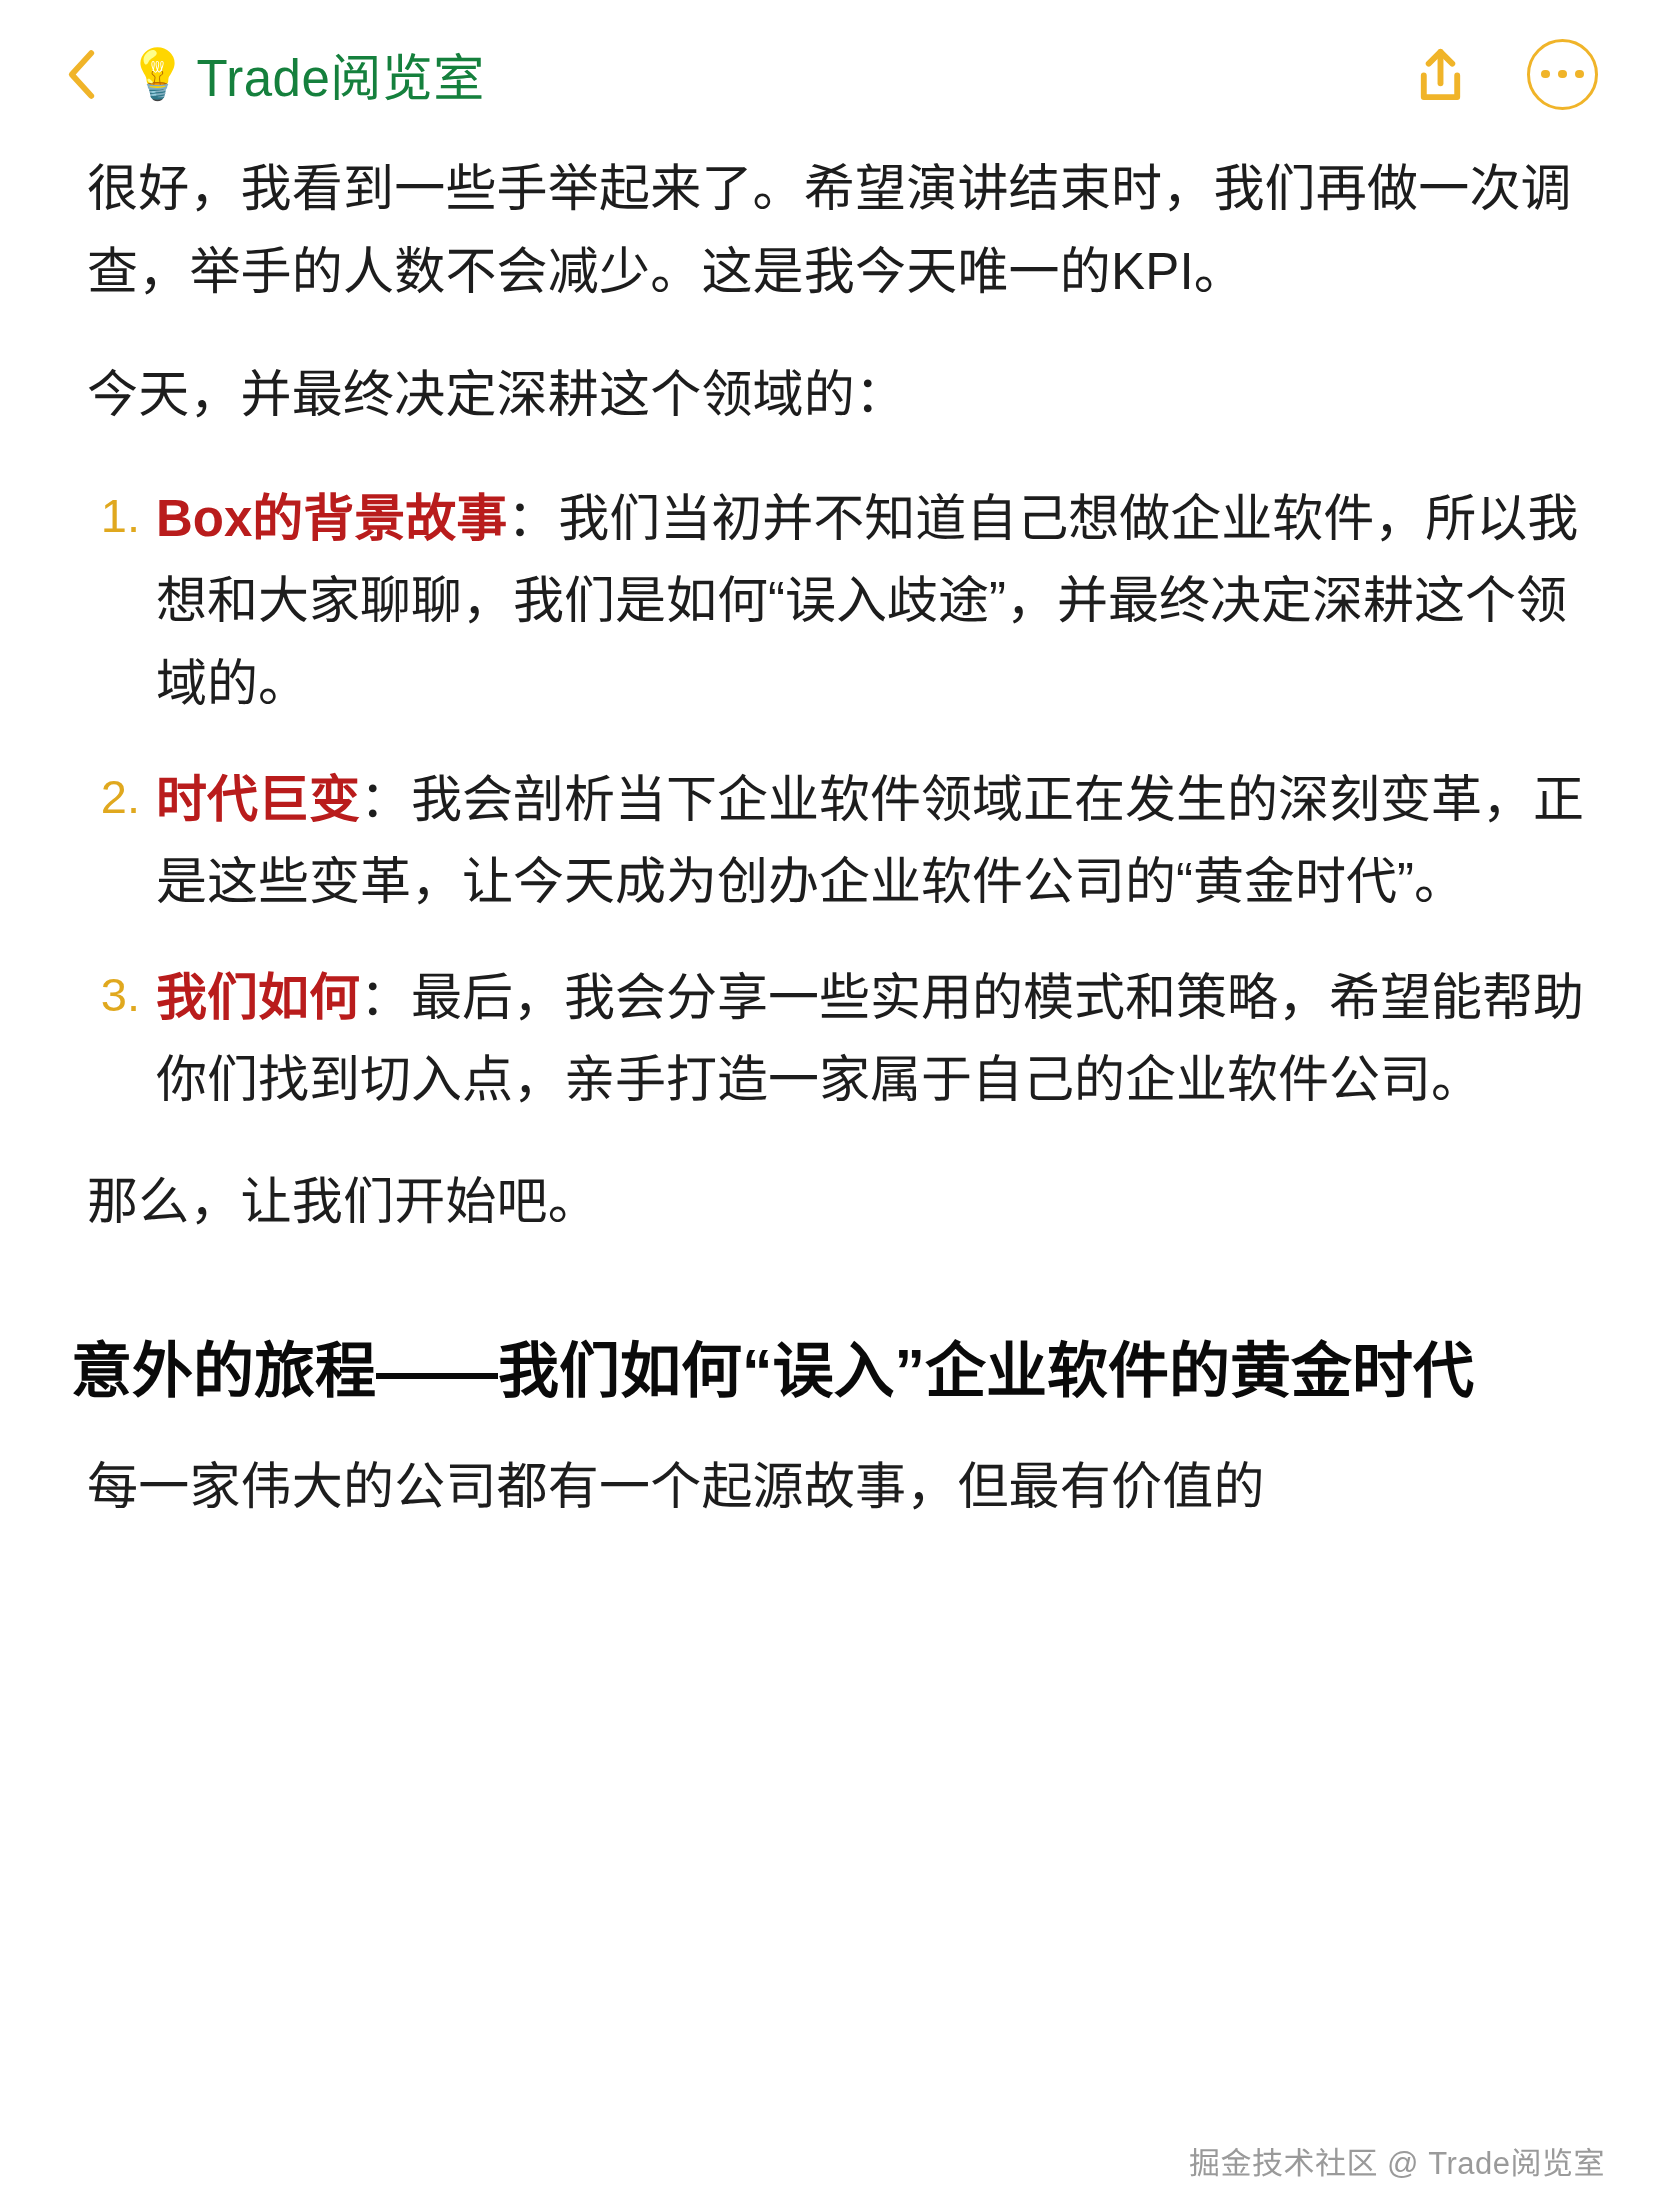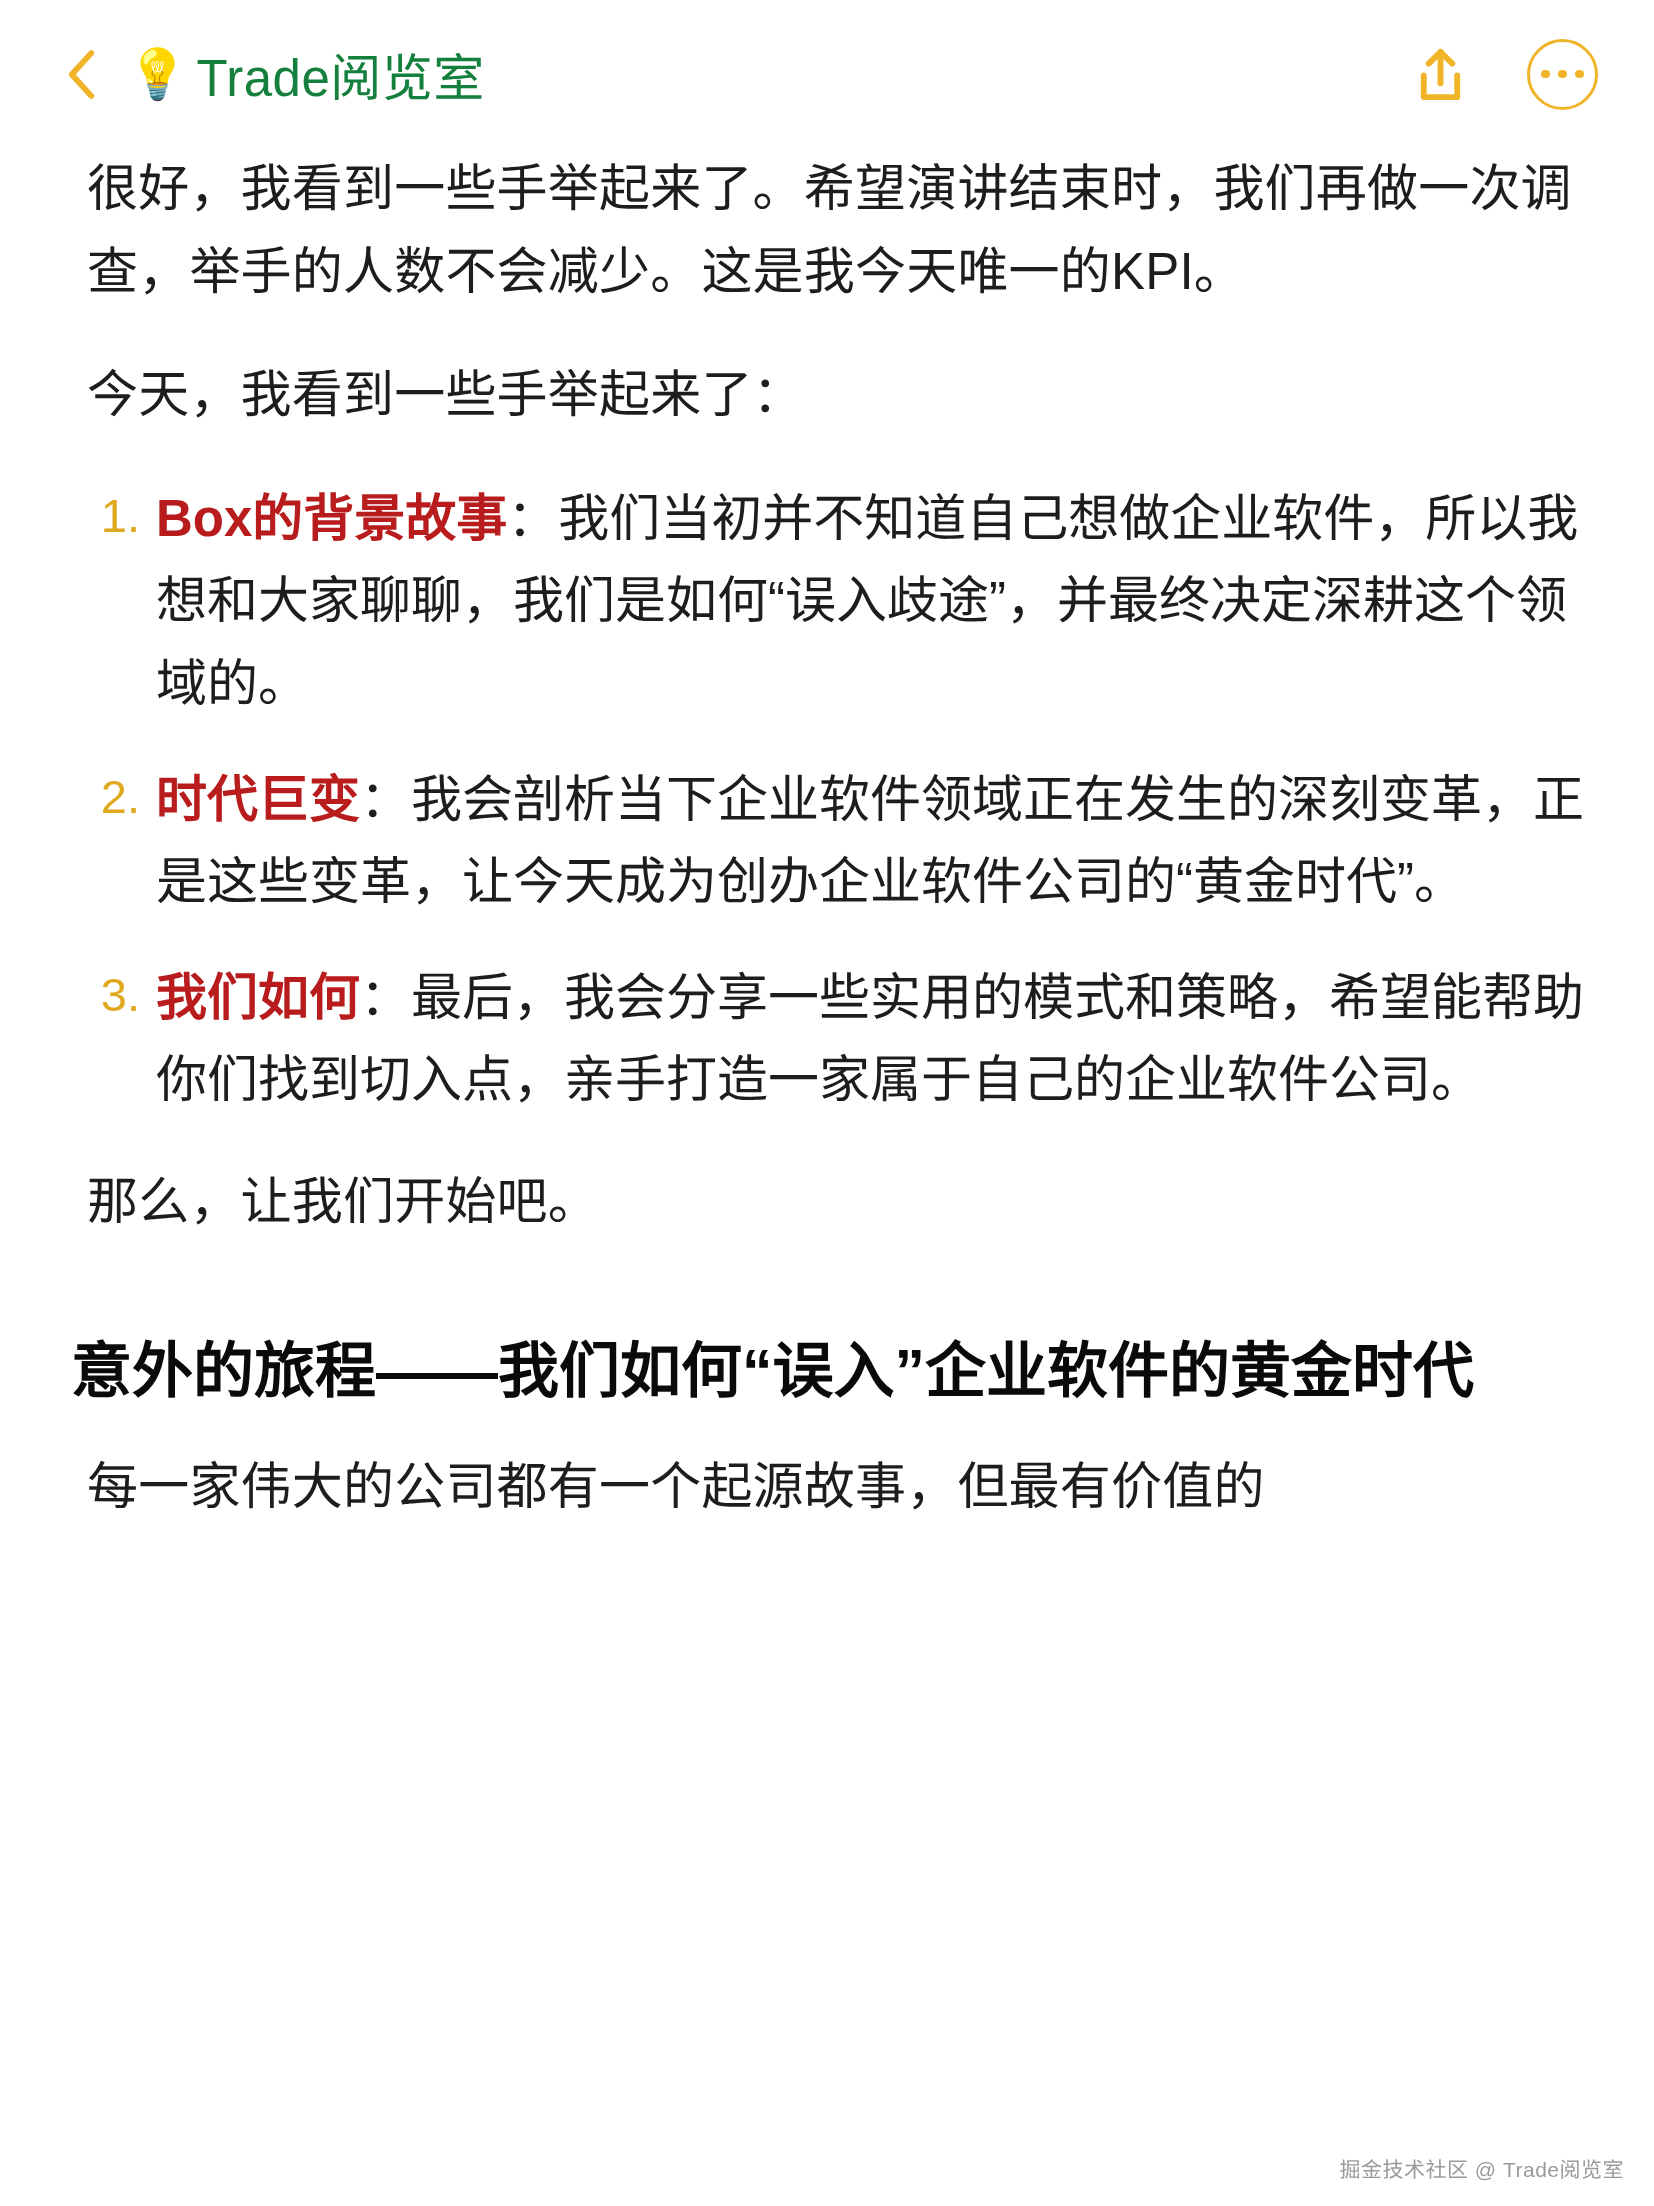--- a/index.html
+++ b/index.html
@@ -131,23 +131,23 @@
   h2.section-title {
     font-size: 61px;
     line-height: 1.38;
     font-weight: 700;
     margin: 85px 0 33px 0;
     color: #0a0a0a;
     letter-spacing: 0px;
   }
   .watermark {
     position: absolute;
-    right: 31px;
+    right: 50px;
     bottom: 23.6px;
-    font-size: 21px;
+    font-size: 31px;
     color: #9a9a9a;
     letter-spacing: 0.5px;
   }
 </style>
 </head>
 <body>
 
 <div class="topbar">
 
   <div class="back-icon">
@@ -174,21 +174,21 @@
       <span class="more-dot"></span>
       <span class="more-dot"></span>
     </div>
   </div>
 </div>
 
 <div class="article">
 
   <p class="para">很好，我看到一些手举起来了。希望演讲结束时，我们再做一次调查，举手的人数不会减少。这是我今天唯一的KPI。</p>
 
-  <p class="para">今天，我看到一些手举起来了：</p>
+  <p class="para">今天，并最终决定深耕这个领域的：</p>
 
   <ol class="list">
     <li>
       <span class="li-strong">Box的背景故事</span><span>：我们当初并不知道自己想做企业软件，所以我想和大家聊聊，我们是如何“误入歧途”，并最终决定深耕这个领域的。</span>
     </li>
     <li>
       <span class="li-strong">时代巨变</span><span>：我会剖析当下企业软件领域正在发生的深刻变革，正是这些变革，让今天成为创办企业软件公司的“黄金时代”。</span>
     </li>
     <li>
       <span class="li-strong">我们如何</span><span>：最后，我会分享一些实用的模式和策略，希望能帮助你们找到切入点，亲手打造一家属于自己的企业软件公司。</span>

